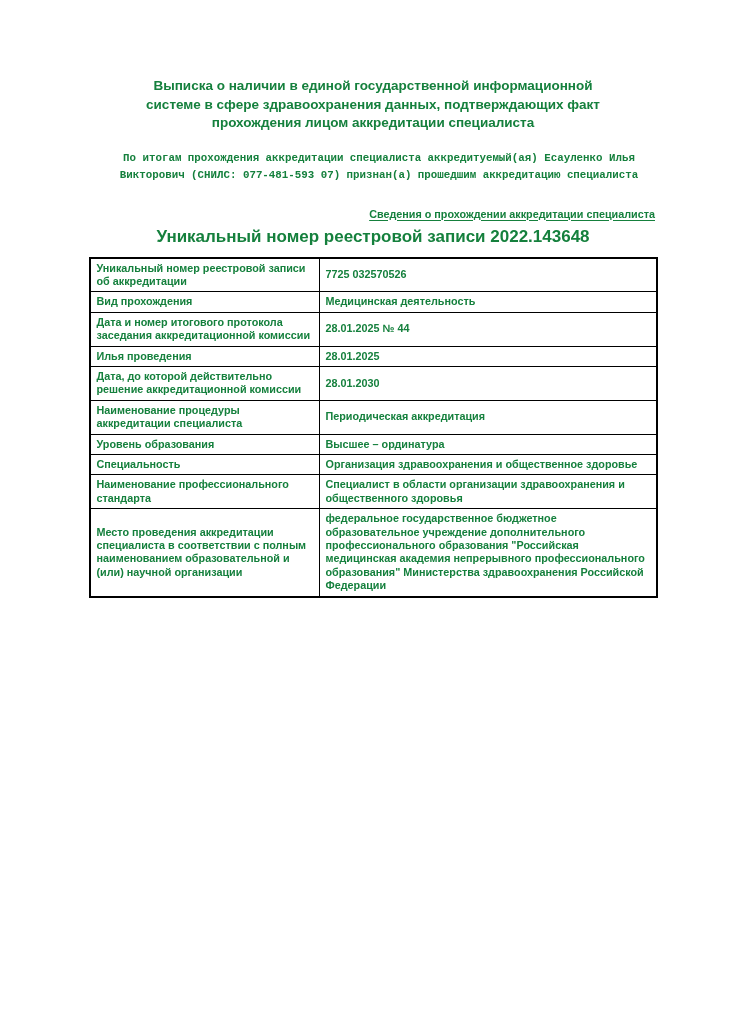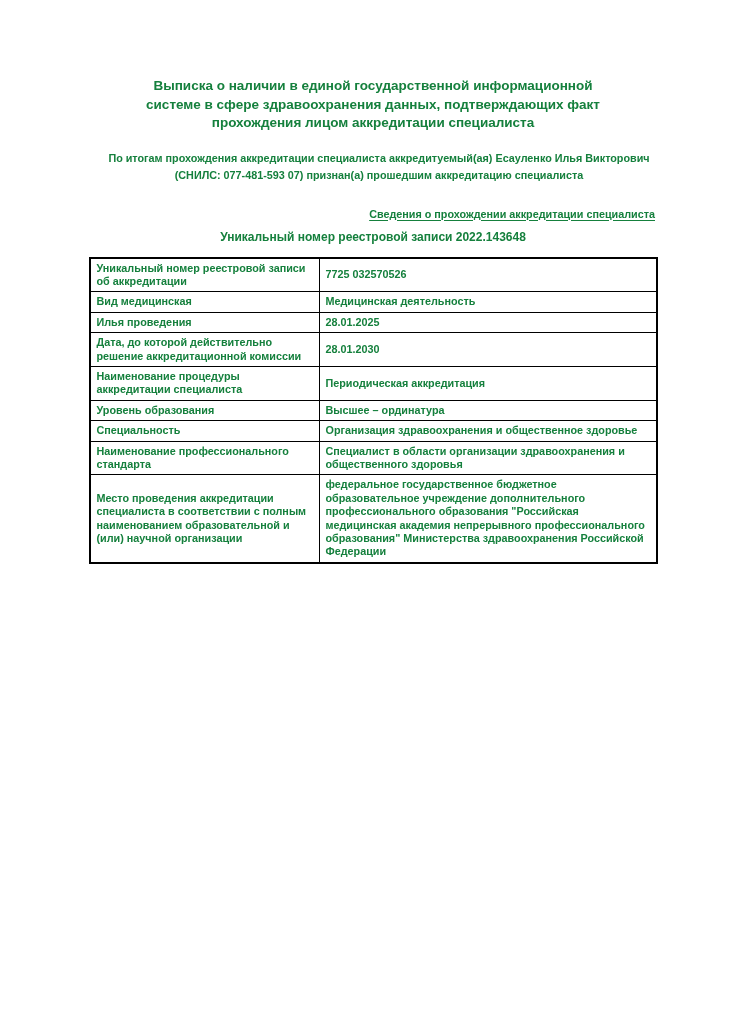--- a/index.html
+++ b/index.html
@@ -44,32 +44,33 @@
     line-height: 14px;
     padding-top: 1px;
     white-space: nowrap;
   }
   .statement {
     margin: 17px auto 0 auto;
     width: 576px;
     font-size: 10.8px;
     line-height: 17px;
     text-align: center;
+    font-family: Liberation Mono, monospace;
   }
   .section-title {
     margin-top: 23px;
     font-size: 10.8px;
     line-height: 14px;
     text-align: right;
     text-decoration: underline;
     text-underline-offset: 2px;
   }
   .registry-heading {
     margin-top: 7px;
-    font-size: 12px;
+    font-size: 17px;
     line-height: 18px;
     text-align: center;
   }
   table.acc-table {
     margin: 11px auto 0 auto;
     width: 564px;
     border-collapse: collapse;
     border: 2px solid #000000;
     table-layout: fixed;
   }
@@ -101,22 +102,26 @@
     <div class="registry-heading">Уникальный номер реестровой записи 2022.143648</div>
   </div>
 
   <table class="acc-table">
     <tbody>
       <tr>
         <td class="col-label">Уникальный номер реестровой записи об аккредитации</td>
         <td class="col-value">7725 032570526</td>
       </tr>
       <tr>
-        <td class="col-label">Вид медицинская</td>
+        <td class="col-label">Вид прохождения</td>
         <td class="col-value">Медицинская деятельность</td>
+      </tr>
+      <tr>
+        <td class="col-label">Дата и номер итогового протокола заседания аккредитационной комиссии</td>
+        <td class="col-value">28.01.2025 № 44</td>
       </tr>
       <tr>
         <td class="col-label">Илья проведения</td>
         <td class="col-value">28.01.2025</td>
       </tr>
       <tr>
         <td class="col-label">Дата, до которой действительно решение аккредитационной комиссии</td>
         <td class="col-value">28.01.2030</td>
       </tr>
       <tr>

